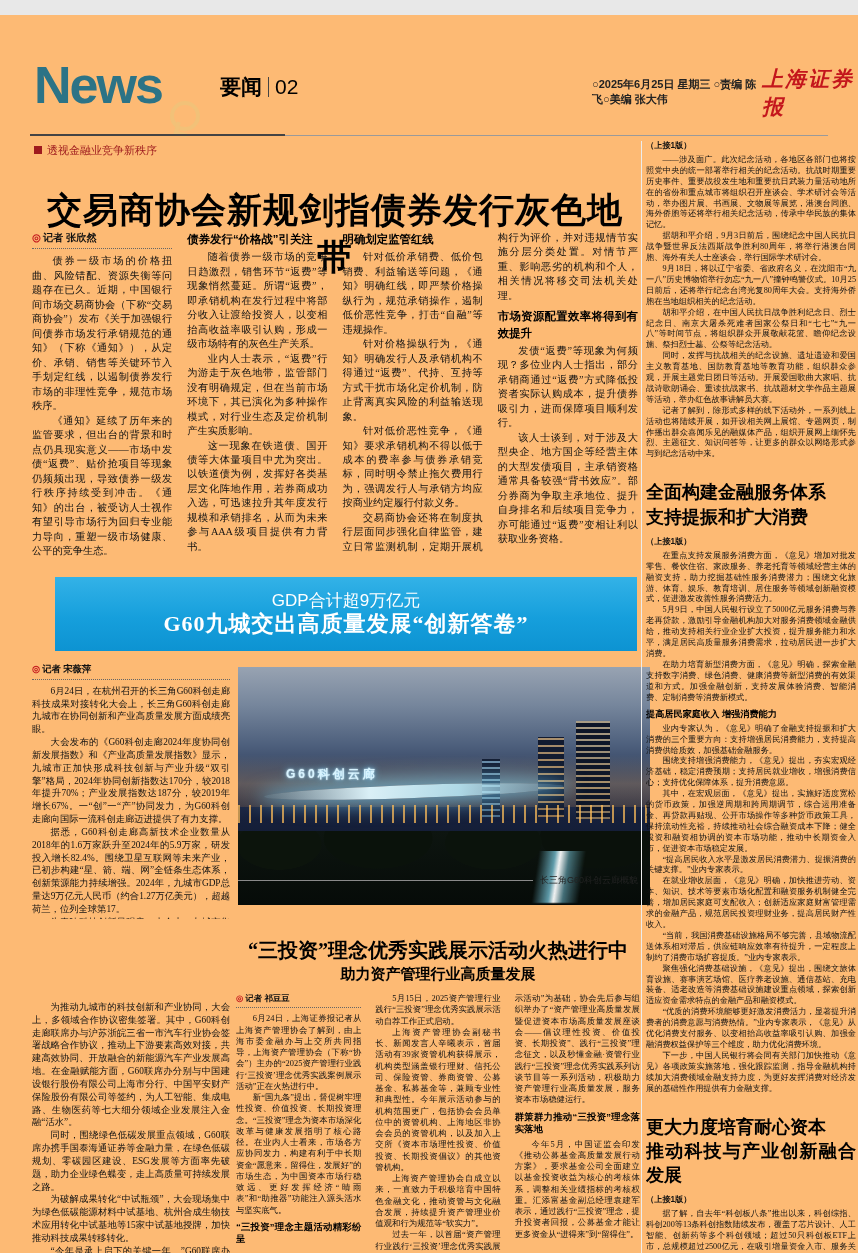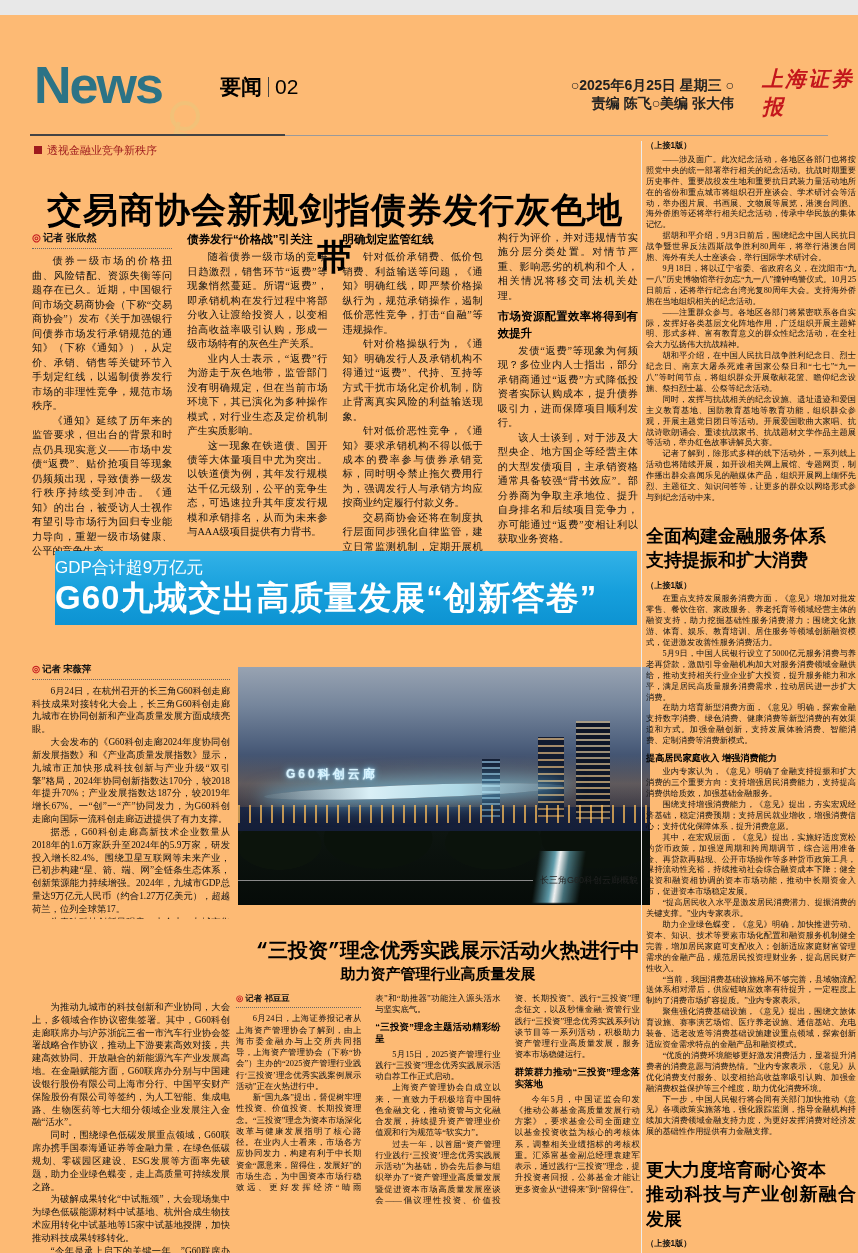--- a/index.html
+++ b/index.html
@@ -8,22 +8,22 @@
   
   .logo{position:absolute;left:34px;top:44px;font-family:"Liberation Sans","DejaVu Sans",sans-serif;
         font-weight:900;font-size:52px;line-height:1;color:#2c7386;letter-spacing:-2px;}
   .bubble{position:absolute;left:170px;top:86px;width:22px;height:22px;border:4px solid #f2c178;border-radius:50%;}
   .bubble:after{content:"";position:absolute;left:1px;bottom:-9px;width:9px;height:9px;
         border-left:4px solid #f2c178;border-bottom:4px solid #f2c178;transform:rotate(15deg);}
   .section-box{position:absolute;left:220px;top:58px;font-family:"Liberation Sans",sans-serif;font-size:21px;color:#000;}
   .section-box .sec{font-weight:900;}
   .section-box .bar{display:inline-block;width:1px;height:20px;background:#444;margin:0 6px;vertical-align:-3px;}
   .section-box .num{font-weight:400;}
-  .date-line{position:absolute;left:564px;top:62px;width:170px;font-family:"Liberation Sans",sans-serif;
-        font-size:14px;font-weight:bold;color:#222;text-align:right;}
+  .date-line{position:absolute;left:592px;top:62px;width:170px;font-family:"Liberation Sans",sans-serif;
+        font-size:11px;font-weight:bold;color:#222;}
   .masthead{position:absolute;left:762px;top:50px;font-family:"Liberation Serif",serif;font-style:italic;
         font-weight:900;font-size:21px;letter-spacing:2px;color:#c4161c;}
   .hdr-rule-thin{position:absolute;left:30px;top:120px;width:798px;height:1px;background:#9a9a9a;}
   .hdr-rule-bold{position:absolute;left:30px;top:119px;width:255px;height:2px;background:#444;}
   
   .kicker{position:absolute;left:34px;top:128px;font-family:"Liberation Sans",sans-serif;
         font-size:11px;font-weight:normal;color:#9e1b1e;}
   .kicker .sq{display:inline-block;width:8px;height:8px;background:#9e1b1e;margin-right:5px;}
   .overline{position:absolute;left:32px;top:140px;width:606px;text-align:center;
         font-family:"Liberation Sans",sans-serif;font-size:26px;font-weight:600;color:#000;}
@@ -34,26 +34,26 @@
   
   .para{margin:0;text-indent:2em;text-align:justify;}
   .subhead{margin:5px 0 3px;font-family:"Liberation Sans",sans-serif;font-weight:900;font-size:1.12em;color:#000;}
   .byline{font-family:"Liberation Sans",sans-serif;font-weight:bold;border-bottom:1px dotted #666;
         padding-bottom:3px;margin-bottom:5px;}
   .byline .mark{color:#c4161c;margin-right:2px;}
   .cont-label{font-family:"Liberation Sans",sans-serif;font-weight:900;margin:0 0 3px;}
   .side-headline{font-family:"Liberation Sans",sans-serif;font-weight:900;font-size:18px;line-height:1.35;
         margin:20px 0 8px;white-space:pre-line;color:#000;}
   
-  .banner{position:absolute;left:55px;top:536px;width:582px;height:74px;
+  .banner{position:absolute;left:55px;top:562px;width:582px;height:74px;
         background:linear-gradient(180deg,#33b2e7 0%,#169fdc 55%,#0d93d2 100%);
-        display:flex;flex-direction:column;align-items:flex-start;justify-content:center;color:#fff;
+        display:flex;flex-direction:column;align-items:center;justify-content:center;color:#fff;
         font-family:"Liberation Sans",sans-serif;}
   .banner-l1{font-size:17px;line-height:1.2;}
-  .banner-l2{font-size:33px;font-weight:900;letter-spacing:1px;line-height:1.2;}
+  .banner-l2{font-size:22px;font-weight:900;letter-spacing:1px;line-height:1.2;font-family:Liberation Serif, serif;}
   
   .g60-left{position:absolute;left:32px;top:648px;width:198px;height:256px;overflow:hidden;
         font-size:9.3px;line-height:1.38;}
   .g60-photo{position:absolute;left:238px;top:652px;width:400px;height:238px;overflow:hidden;
         background:linear-gradient(180deg,#98a3b2 0%,#76869c 16%,#4d5f7c 33%,#2c3a58 48%,#16203b 64%,#0a1124 100%);padding-left:12px;}
   .ph-haze{position:absolute;left:0;top:88px;width:100%;height:52px;
         background:linear-gradient(180deg,rgba(255,200,120,0) 0%,rgba(255,190,110,.25) 55%,rgba(255,170,80,.15) 100%);}
   .ph-corridor{position:absolute;left:26px;top:118px;width:300px;height:13px;border-radius:50%;
         background:linear-gradient(90deg,rgba(130,220,255,.25),rgba(225,248,255,.95) 35%,rgba(190,240,255,.85) 65%,rgba(120,210,255,.3));
         box-shadow:0 0 18px 7px rgba(120,215,255,.55);transform:rotate(-2deg);}
@@ -73,22 +73,22 @@
           radial-gradient(90px 50px at 34% 10%, #0a120b 60%, rgba(0,0,0,0) 61%),
           radial-gradient(80px 44px at 62% 16%, #0b130c 60%, rgba(0,0,0,0) 61%),
           radial-gradient(100px 52px at 88% 8%, #0a110b 60%, rgba(0,0,0,0) 61%),
           linear-gradient(180deg,#0d1510 0%,#060b08 100%);}
   .ph-road{position:absolute;right:8px;bottom:2px;width:170px;height:52px;transform:skewX(-20deg);filter:blur(.5px);
         background:linear-gradient(78deg,rgba(0,0,0,0) 38%,rgba(140,230,255,.65) 47%,rgba(255,255,255,.95) 50%,rgba(140,230,255,.45) 55%,rgba(0,0,0,0) 64%);}
   .g60-caption-row{position:absolute;left:238px;top:859px;width:400px;display:flex;align-items:center;gap:7px;}
   .cap-rule{flex:1;height:1px;background:#8a8a8a;}
   .g60-caption{font-size:9px;color:#222;font-family:"Liberation Sans",sans-serif;}
   
-  .touzi-h1{position:absolute;left:236px;top:922px;width:404px;text-align:right;
-        font-family:Liberation Mono, monospace;font-size:20px;font-weight:900;color:#000;}
+  .touzi-h1{position:absolute;left:236px;top:922px;width:404px;text-align:center;
+        font-family:Liberation Serif, serif;font-size:20px;font-weight:900;color:#000;}
   .touzi-h2{position:absolute;left:236px;top:950px;width:404px;text-align:center;
         font-family:"Liberation Sans",sans-serif;font-size:15px;font-weight:700;color:#000;}
   .touzi-body{position:absolute;left:236px;top:978px;width:404px;height:268px;overflow:hidden;
         column-count:3;column-gap:14px;font-size:8.4px;line-height:1.34;text-align:justify;}
   .g60-cont{position:absolute;left:32px;top:986px;width:198px;height:262px;overflow:hidden;
         font-size:9.3px;line-height:1.38;}
   
   .v-rule{position:absolute;left:641px;top:126px;width:1px;height:1118px;background:#ececec;}
   .sidebar{position:absolute;left:646px;top:126px;width:210px;height:1120px;overflow:hidden;
         font-size:8.2px;line-height:1.33;text-align:justify;}
@@ -110,21 +110,21 @@
 
   <div class="kicker"><span class="sq"></span><span>透视金融业竞争新秩序</span></div>
   <div class="headline">交易商协会新规剑指债券发行灰色地带</div>
   <div class="main-body">
       <div class="byline"><span class="mark">◎</span>记者 张欣然</div>
       <p class="para">债券一级市场的价格扭曲、风险错配、资源失衡等问题存在已久。近期，中国银行间市场交易商协会（下称“交易商协会”）发布《关于加强银行间债券市场发行承销规范的通知》（下称《通知》），从定价、承销、销售等关键环节入手划定红线，以遏制债券发行市场的非理性竞争，规范市场秩序。</p>
       <p class="para">《通知》延续了历年来的监管要求，但出台的背景和时点仍具现实意义——市场中发债“返费”、贴价抢项目等现象仍频频出现，导致债券一级发行秩序持续受到冲击。《通知》的出台，被受访人士视作有望引导市场行为回归专业能力导向，重塑一级市场健康、公平的竞争生态。</p>
       <h4 class="subhead">债券发行“价格战”引关注</h4>
       <p class="para">随着债券一级市场的竞争日趋激烈，销售环节“返费”等现象悄然蔓延。所谓“返费”，即承销机构在发行过程中将部分收入让渡给投资人，以变相抬高收益率吸引认购，形成一级市场特有的灰色生产关系。</p>
       <p class="para">业内人士表示，“返费”行为游走于灰色地带，监管部门没有明确规定，但在当前市场环境下，其已演化为多种操作模式，对行业生态及定价机制产生实质影响。</p>
-      <p class="para">这一现象在铁道债、国开债等大体量项目中尤为突出。以铁道债为例，其年发行规模达千亿元级别，公平的竞争生态，可迅速拉升其年度发行规模和承销排名，从而为未来参与AAA级项目提供有力背书。</p>
+      <p class="para">这一现象在铁道债、国开债等大体量项目中尤为突出。以铁道债为例，发挥好各类基层文化阵地作用，若券商成功入选，可迅速拉升其年度发行规模和承销排名，从而为未来参与AAA级项目提供有力背书。</p>
       <h4 class="subhead">明确划定监管红线</h4>
       <p class="para">针对低价承销费、低价包销费、利益输送等问题，《通知》明确红线，即严禁价格操纵行为，规范承销操作，遏制低价恶性竞争，打击“自融”等违规操作。</p>
       <p class="para">针对价格操纵行为，《通知》明确发行人及承销机构不得通过“返费”、代持、互持等方式干扰市场化定价机制，防止背离真实风险的利益输送现象。</p>
       <p class="para">针对低价恶性竞争，《通知》要求承销机构不得以低于成本的费率参与债券承销竞标，同时明令禁止拖欠费用行为，强调发行人与承销方均应按商业约定履行付款义务。</p>
       <p class="para">交易商协会还将在制度执行层面同步强化自律监管，建立日常监测机制，定期开展机构行为评价，并对违规情节实施分层分类处置。对情节严重、影响恶劣的机构和个人，相关情况将移交司法机关处理。</p>
       <h4 class="subhead">市场资源配置效率将得到有效提升</h4>
       <p class="para">发债“返费”等现象为何频现？多位业内人士指出，部分承销商通过“返费”方式降低投资者实际认购成本，提升债券吸引力，进而保障项目顺利发行。</p>
       <p class="para">该人士谈到，对于涉及大型央企、地方国企等经营主体的大型发债项目，主承销资格通常具备较强“背书效应”。部分券商为争取主承地位、提升自身排名和后续项目竞争力，亦可能通过“返费”变相让利以获取业务资格。</p>
     </div>
 
@@ -165,48 +165,48 @@
     </div>
 
   <div class="touzi-h1">“三投资”理念优秀实践展示活动火热进行中</div>
   <div class="touzi-h2">助力资产管理行业高质量发展</div>
   <div class="touzi-body">
       <div class="byline"><span class="mark">◎</span>记者 祁豆豆</div>
       <p class="para">6月24日，上海证券报记者从上海资产管理协会了解到，由上海市委金融办与上交所共同指导，上海资产管理协会（下称“协会”）主办的“2025资产管理行业践行‘三投资’理念优秀实践案例展示活动”正在火热进行中。</p>
       <p class="para">新“国九条”提出，督促树牢理性投资、价值投资、长期投资理念。“三投资”理念为资本市场深化改革与健康发展指明了核心路径。在业内人士看来，市场各方应协同发力，构建有利于中长期资金“愿意来，留得住，发展好”的市场生态，为中国资本市场行稳致远、更好发挥经济“晴雨表”和“助推器”功能注入源头活水与坚实底气。</p>
       <h4 class="subhead">“三投资”理念主题活动精彩纷呈</h4>
       <p class="para">5月15日，2025资产管理行业践行“三投资”理念优秀实践展示活动自荐工作正式启动。</p>
+      <p class="para">上海资产管理协会副秘书长、新闻发言人辛曦表示，首届活动有39家资管机构获得展示，机构类型涵盖银行理财、信托公司、保险资管、券商资管、公募基金、私募基金等，兼顾专业性和典型性。今年展示活动参与的机构范围更广，包括协会会员单位中的资管机构、上海地区非协会会员的资管机构，以及加入上交所《资本市场理性投资、价值投资、长期投资倡议》的其他资管机构。</p>
       <p class="para">上海资产管理协会自成立以来，一直致力于积极培育中国特色金融文化，推动资管与文化融合发展，持续提升资产管理业价值观和行为规范等“软实力”。</p>
       <p class="para">过去一年，以首届“资产管理行业践行‘三投资’理念优秀实践展示活动”为基础，协会先后参与组织举办了“资产管理业高质量发展暨促进资本市场高质量发展座谈会——倡议理性投资、价值投资、长期投资”、践行“三投资”理念征文，以及秒懂金融·资管行业践行“三投资”理念优秀实践系列访谈节目等一系列活动，积极助力资产管理行业高质量发展，服务资本市场稳健运行。</p>
       <h4 class="subhead">群策群力推动“三投资”理念落实落地</h4>
       <p class="para">今年5月，中国证监会印发《推动公募基金高质量发展行动方案》，要求基金公司全面建立以基金投资收益为核心的考核体系，调整相关业绩指标的考核权重。汇添富基金副总经理袁建军表示，通过践行“三投资”理念，提升投资者回报，公募基金才能让更多资金从“进得来”到“留得住”。</p>
     </div>
 
   <div class="v-rule"></div>
   <div class="sidebar">
       <div class="cont-label">（上接1版）</div>
       <p class="para">——涉及面广。此次纪念活动，各地区各部门也将按照党中央的统一部署举行相关的纪念活动。抗战时期重要历史事件、重要战役发生地和重要抗日武装力量活动地所在的省份和重点城市将组织召开座谈会、学术研讨会等活动，举办图片展、书画展、文物展等展览，港澳台同胞、海外侨胞等还将举行相关纪念活动，传承中华民族的集体记忆。</p>
       <p class="para">据胡和平介绍，9月3日前后，围绕纪念中国人民抗日战争暨世界反法西斯战争胜利80周年，将举行港澳台同胞、海外有关人士座谈会，举行国际学术研讨会。</p>
       <p class="para">9月18日，将以辽宁省委、省政府名义，在沈阳市“九一八”历史博物馆举行勿忘“九一八”撞钟鸣警仪式。10月25日前后，还将举行纪念台湾光复80周年大会。支持海外侨胞在当地组织相关的纪念活动。</p>
-      <p class="para">——注重群众参与。各地区各部门将紧密联系各自实际，发挥好各类基层文化阵地作用，广泛组织开展主题鲜明、形式多样、富有教育意义的群众性纪念活动，在全社会大力弘扬伟大抗战精神。</p>
       <p class="para">胡和平介绍，在中国人民抗日战争胜利纪念日、烈士纪念日、南京大屠杀死难者国家公祭日和“七七”“九一八”等时间节点，将组织群众开展敬献花篮、瞻仰纪念设施、祭扫烈士墓、公祭等纪念活动。</p>
       <p class="para">同时，发挥与抗战相关的纪念设施、遗址遗迹和爱国主义教育基地、国防教育基地等教育功能，组织群众参观，开展主题党日团日等活动。开展爱国歌曲大家唱、抗战诗歌朗诵会、重读抗战家书、抗战题材文学作品主题展等活动，举办红色故事讲解员大赛。</p>
       <p class="para">记者了解到，除形式多样的线下活动外，一系列线上活动也将陆续开展，如开设相关网上展馆、专题网页，制作播出群众喜闻乐见的融媒体产品，组织开展网上缅怀先烈、主题征文、知识问答等，让更多的群众以网络形式参与到纪念活动中来。</p>
       <h3 class="side-headline">全面构建金融服务体系
 支持提振和扩大消费</h3>
       <div class="cont-label">（上接1版）</div>
       <p class="para">在重点支持发展服务消费方面，《意见》增加对批发零售、餐饮住宿、家政服务、养老托育等领域经营主体的融资支持，助力挖掘基础性服务消费潜力；围绕文化旅游、体育、娱乐、教育培训、居住服务等领域创新融资模式，促进激发改善性服务消费活力。</p>
       <p class="para">5月9日，中国人民银行设立了5000亿元服务消费与养老再贷款，激励引导金融机构加大对服务消费领域金融供给，推动支持相关行业企业扩大投资，提升服务能力和水平，满足居民高质量服务消费需求，拉动居民进一步扩大消费。</p>
       <p class="para">在助力培育新型消费方面，《意见》明确，探索金融支持数字消费、绿色消费、健康消费等新型消费的有效渠道和方式。加强金融创新，支持发展体验消费、智能消费、定制消费等消费新模式。</p>
       <h4 class="subhead">提高居民家庭收入 增强消费能力</h4>
       <p class="para">业内专家认为，《意见》明确了金融支持提振和扩大消费的三个重要方向：支持增强居民消费能力，支持提高消费供给质效，加强基础金融服务。</p>
       <p class="para">围绕支持增强消费能力，《意见》提出，夯实宏观经济基础，稳定消费预期；支持居民就业增收，增强消费信心；支持优化保障体系，提升消费意愿。</p>
       <p class="para">其中，在宏观层面，《意见》提出，实施好适度宽松的货币政策，加强逆周期和跨周期调节，综合运用准备金、再贷款再贴现、公开市场操作等多种货币政策工具，保持流动性充裕，持续推动社会综合融资成本下降；健全投资和融资相协调的资本市场功能，推动中长期资金入市，促进资本市场稳定发展。</p>
       <p class="para">“提高居民收入水平是激发居民消费潜力、提振消费的关键支撑。”业内专家表示。</p>
-      <p class="para">助力企业绿色蝶变，《意见》明确，加快推进劳动、资本、知识、技术等要素市场化配置和融资服务机制健全完善，增加居民家庭可支配收入；创新适应家庭财富管理需求的金融产品，规范居民投资理财业务，提高居民财产性收入。</p>
+      <p class="para">在就业增收层面，《意见》明确，加快推进劳动、资本、知识、技术等要素市场化配置和融资服务机制健全完善，增加居民家庭可支配收入；创新适应家庭财富管理需求的金融产品，规范居民投资理财业务，提高居民财产性收入。</p>
       <p class="para">“当前，我国消费基础设施格局不够完善，县域物流配送体系相对滞后，供应链响应效率有待提升，一定程度上制约了消费市场扩容提质。”业内专家表示。</p>
       <p class="para">聚焦强化消费基础设施，《意见》提出，围绕文旅体育设施、赛事演艺场馆、医疗养老设施、通信基站、充电装备、适老改造等消费基础设施建设重点领域，探索创新适应资金需求特点的金融产品和融资模式。</p>
       <p class="para">“优质的消费环境能够更好激发消费活力，显著提升消费者的消费意愿与消费热情。”业内专家表示，《意见》从优化消费支付服务、以变相抬高收益率吸引认购、加强金融消费权益保护等三个维度，助力优化消费环境。</p>
       <p class="para">下一步，中国人民银行将会同有关部门加快推动《意见》各项政策实施落地，强化跟踪监测，指导金融机构持续加大消费领域金融支持力度，为更好发挥消费对经济发展的基础性作用提供有力金融支撑。</p>
       <h3 class="side-headline">更大力度培育耐心资本
 推动科技与产业创新融合发展</h3>
       <div class="cont-label">（上接1版）</div>
       <p class="para">据了解，自去年“科创板八条”推出以来，科创综指、科创200等13条科创指数陆续发布，覆盖了芯片设计、人工智能、创新药等多个科创领域；超过50只科创板ETF上市，总规模超过2500亿元，在吸引增量资金入市、服务关键核心技术创新方面发挥重要作用。证监会表示，未来将支持编制更多科技创新指数，开发更多科创主题公募基金产品，引导更多中长期资金参与科技企业投资。</p>
     </div>
 

